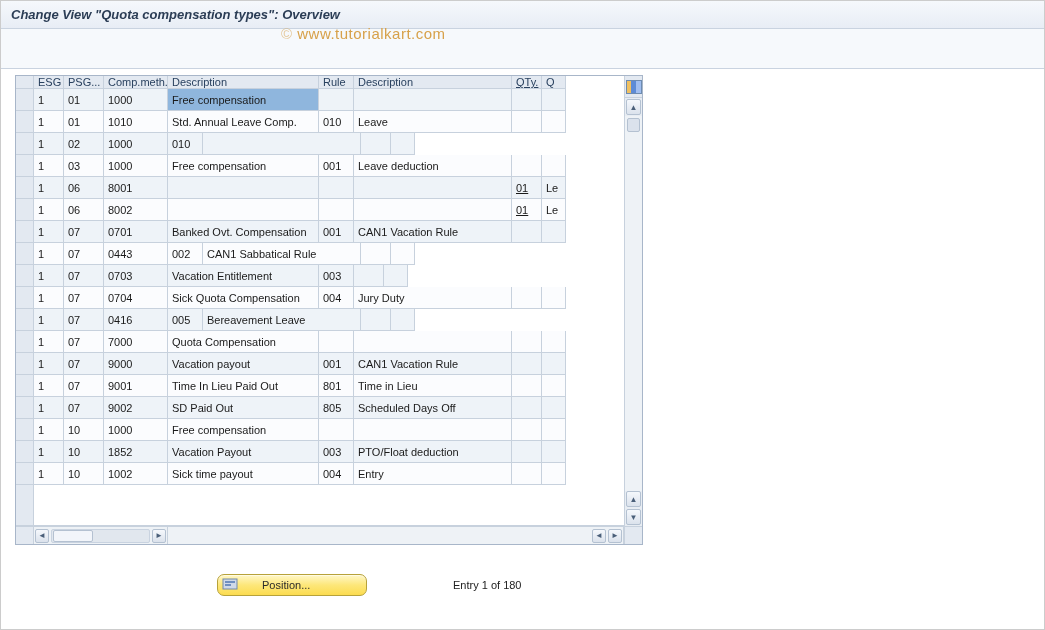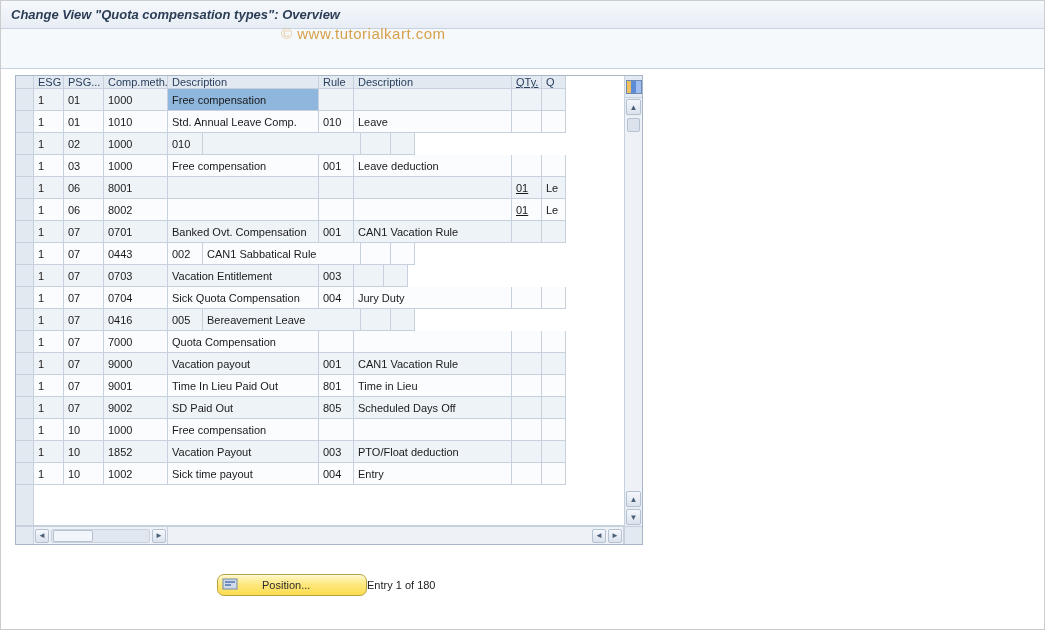--- a/index.html
+++ b/index.html
@@ -176,21 +176,21 @@
       align-items: center;
       background: linear-gradient(#fff7c8, #fde77a, #fcdc50);
       border: 1px solid #b7a23a;
       border-radius: 7px;
       padding: 0 4px;
       box-shadow: inset 0 1px 0 rgba(255,255,255,.5);
       cursor: pointer;
     }
     .position-btn .icon { width:16px; height:16px; margin-right: 24px; display:flex; align-items:center; justify-content:center; }
     .position-btn .lbl { color: #2b2b2b; }
-    .entry-text { color: #222; }
+    .entry-text { margin-left: 86px; color: #222; }
     .table-icon {
       width: 16px; height: 14px;
       background: linear-gradient(to right, #f0c060 0 30%, #5d8bd6 30% 65%, #a0bef0 65%);
       border: 1px solid #6d8bb0;
       display: inline-block;
     }
   </style>
 </head>
 <body>
 

